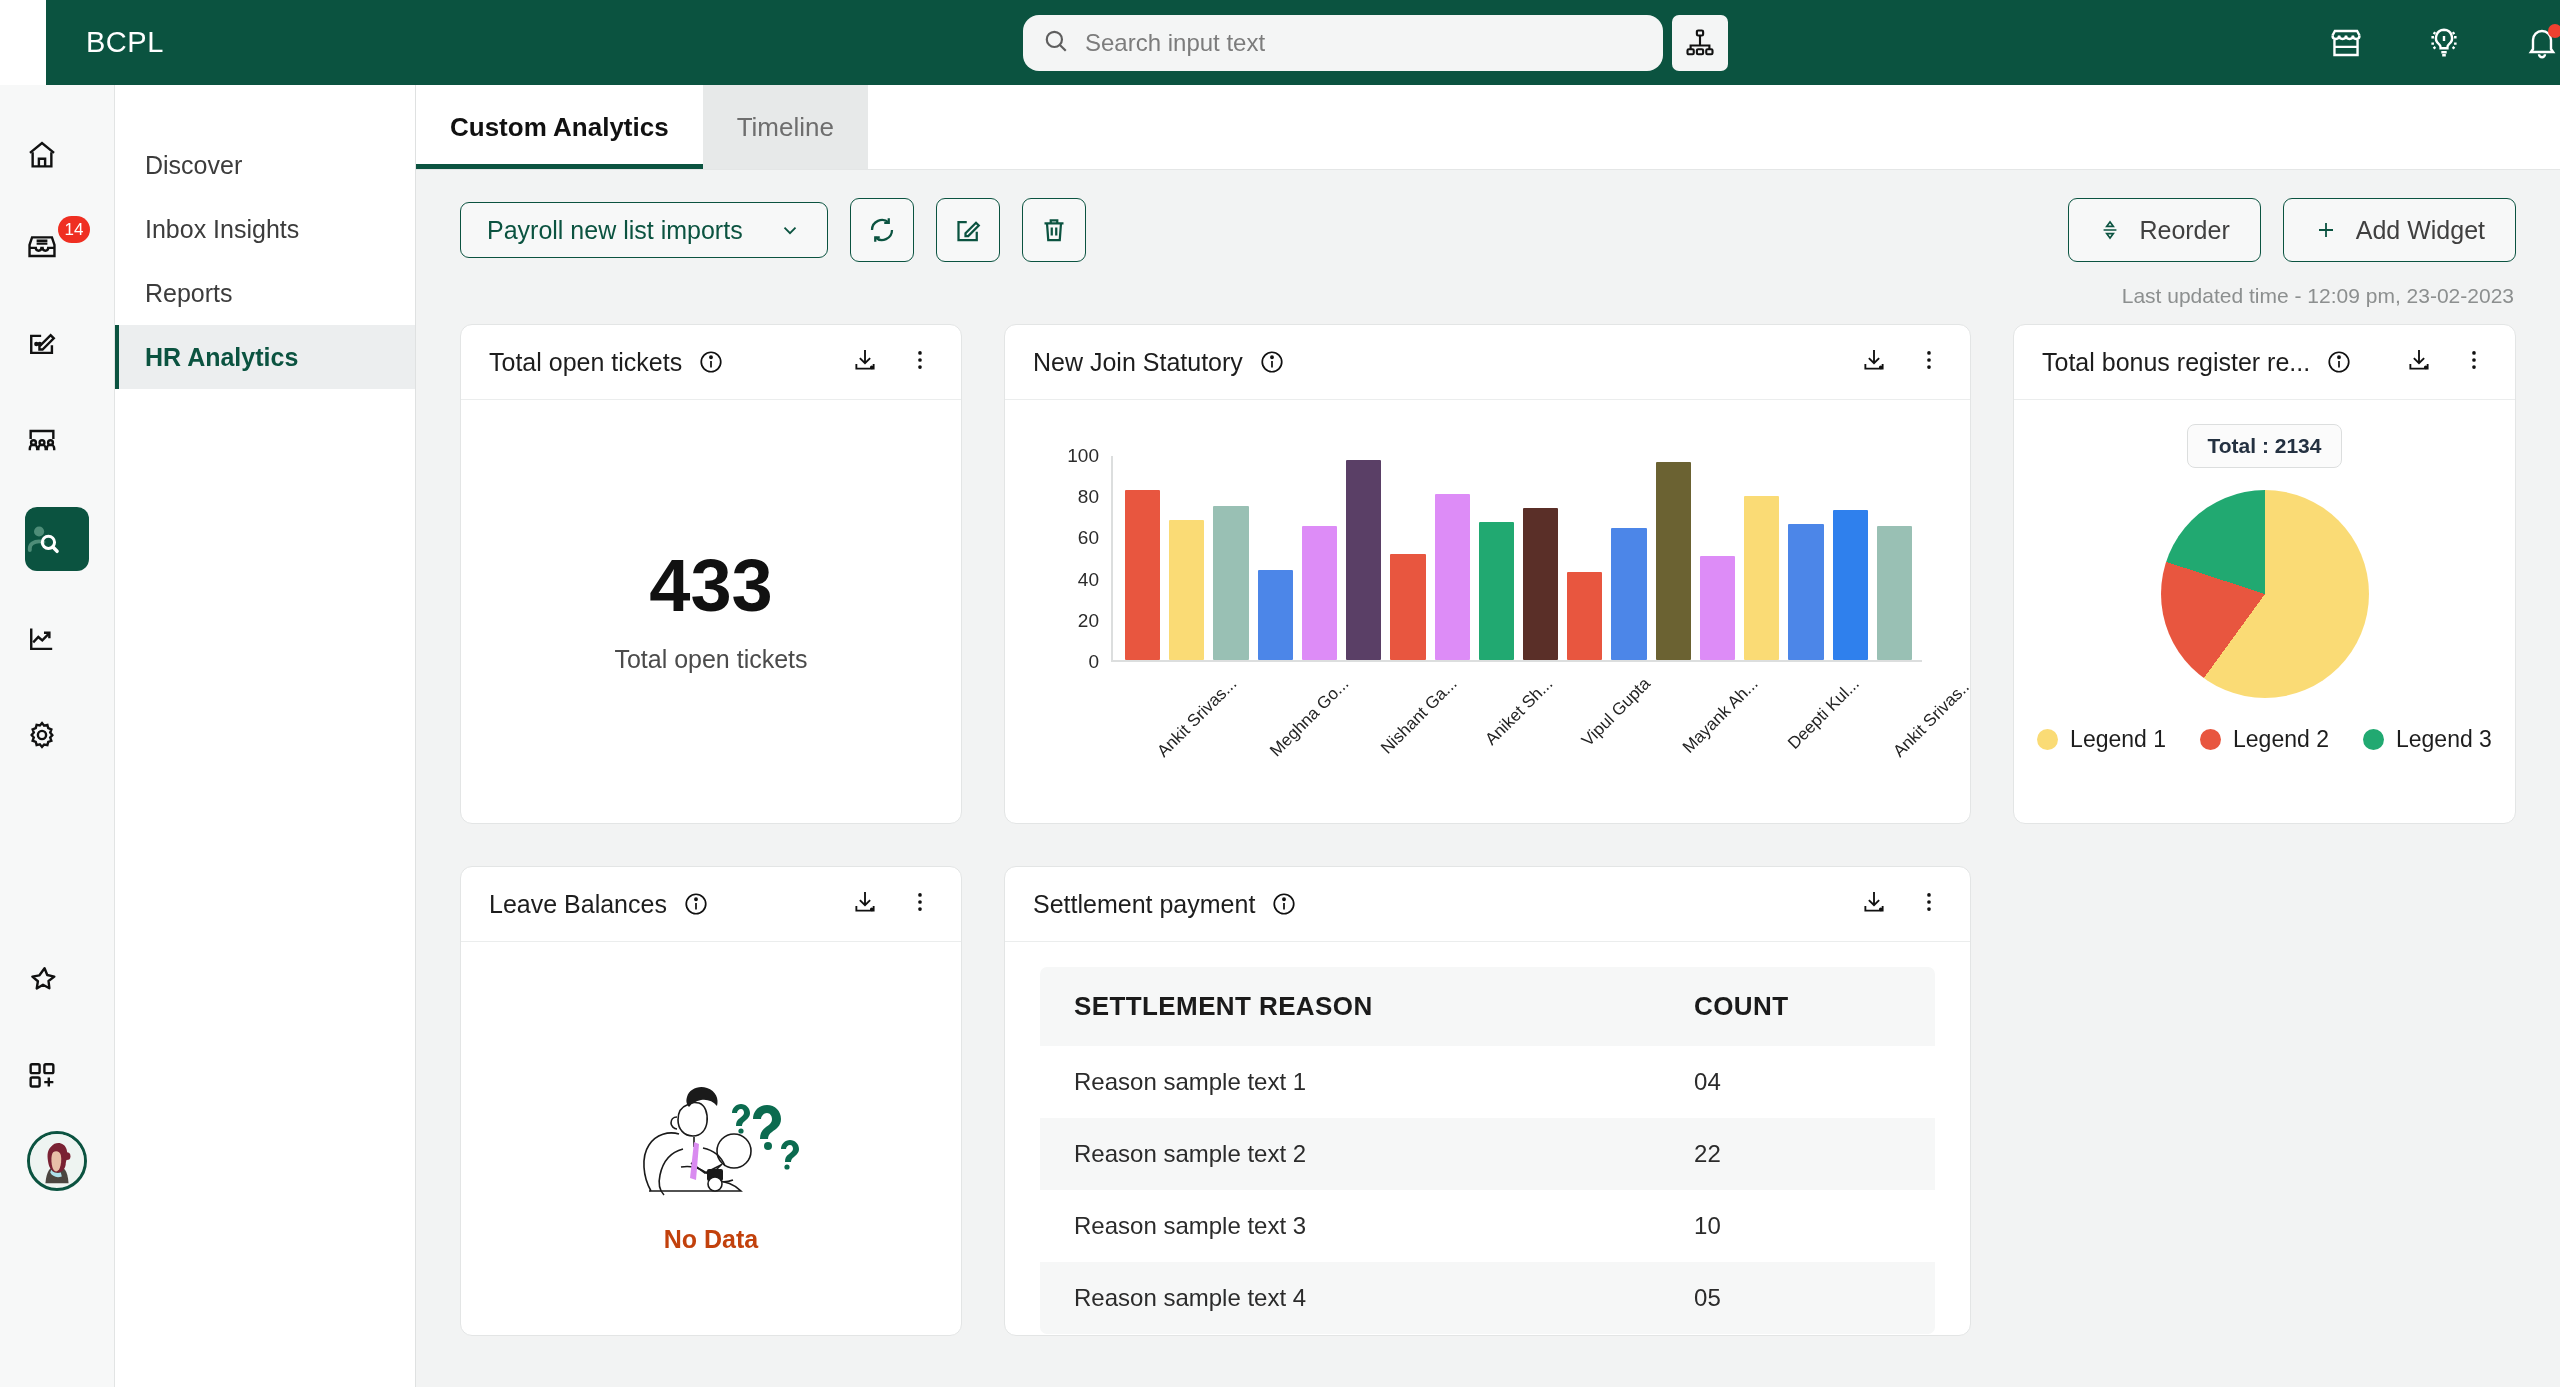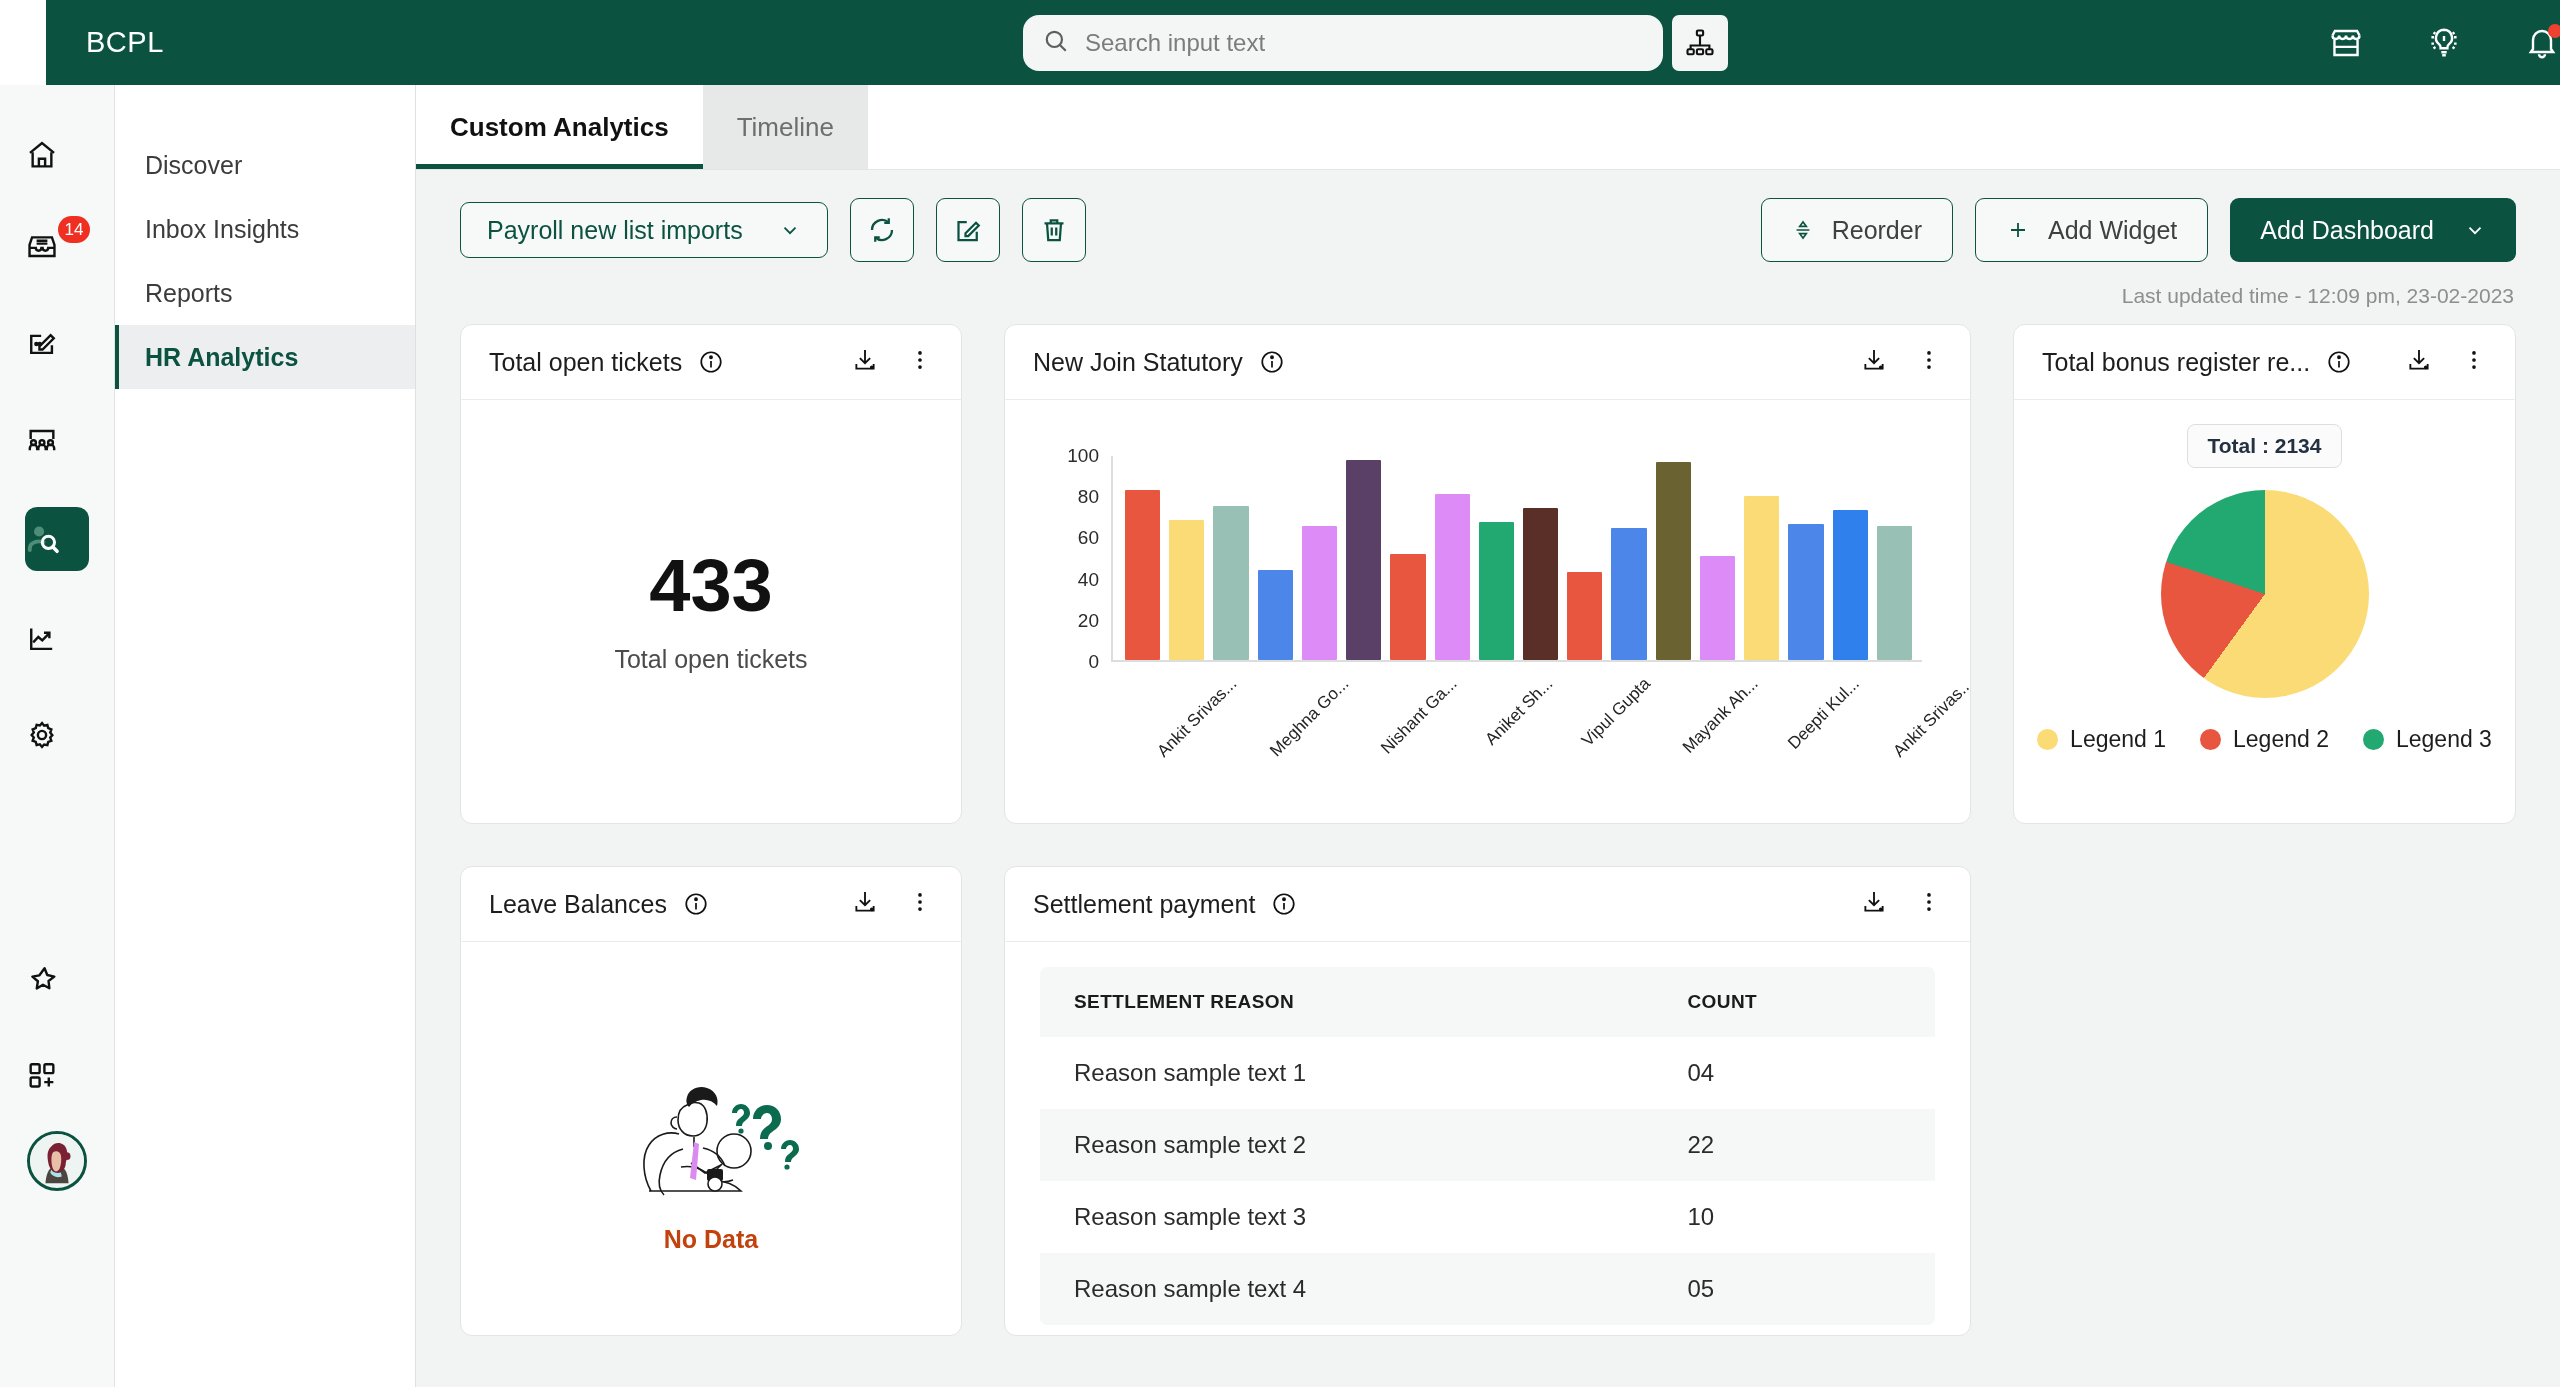--- a/index.html
+++ b/index.html
@@ -192,21 +192,21 @@
   }
   .pie { width: 208px; height: 208px; border-radius: 50%; margin-top: 22px; }
   .legend { display: flex; gap: 34px; margin-top: 28px; align-items: center; }
   .legend-item { display: flex; align-items: center; gap: 12px; font-size: 23px; color: #1d1d1d; }
   .legend-dot { width: 21px; height: 21px; border-radius: 50%; }
 
   
   .tbl-wrap { padding: 24px 34px; }
   table { width: 100%; border-collapse: collapse; background: #fff; border: 1px solid #ececec; border-radius: 8px; overflow: hidden; }
   th {
-    text-align: left; font-size: 19px; font-weight: bold; color: #1b1b1b;
+    text-align: left; font-size: 26px; font-weight: bold; color: #1b1b1b;
     background: #f6f7f7; padding: 24px 34px; letter-spacing: .4px;
   }
   td { font-size: 24px; color: #2b2b2b; padding: 22px 34px; }
   tbody tr:nth-child(even) { background: #f6f7f7; }
 
   
   .nodata { display: flex; flex-direction: column; align-items: center; justify-content: center; height: 100%; padding-top: 18px; }
   .nodata-text { font-size: 25px; font-weight: bold; color: #c2410c; margin-top: 4px; }
 </style>
 </head>
@@ -390,26 +390,20 @@
           <svg width="22" height="22" viewBox="0 0 24 24" fill="none" stroke="#0b5340" stroke-width="1.8">
             <path d="M12 3.2L8.4 8h7.2zM12 20.8L8.4 16h7.2zM5 12h14"></path>
           </svg>
           <span>Reorder</span>
         </div>
         <div class="ghost-btn">
           <svg width="24" height="24" viewBox="0 0 24 24" fill="none" stroke="#0b5340" stroke-width="1.8">
             <path d="M12 5v14M5 12h14"></path>
           </svg>
           <span>Add Widget</span>
-        </div>
-        <div class="primary-btn">
-          <span>Add Dashboard</span>
-          <svg width="22" height="22" viewBox="0 0 24 24" fill="none" stroke="#ffffff" stroke-width="2">
-            <path d="M6 9.5l6 6 6-6"></path>
-          </svg>
         </div>
       </div>
     </div>
 
     <div class="updated">Last updated time - 12:09 pm, 23-02-2023</div>
 
     <div class="grid">
 
       <div class="card" style="width:502px;height:500px">
         <div class="card-head">

